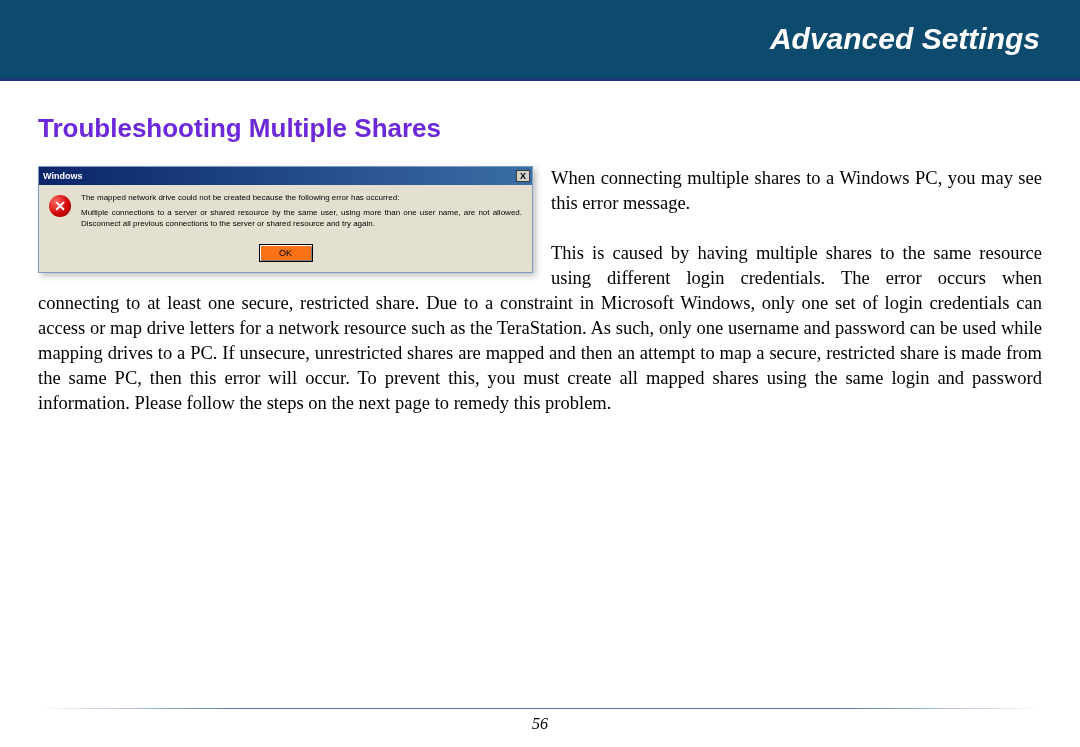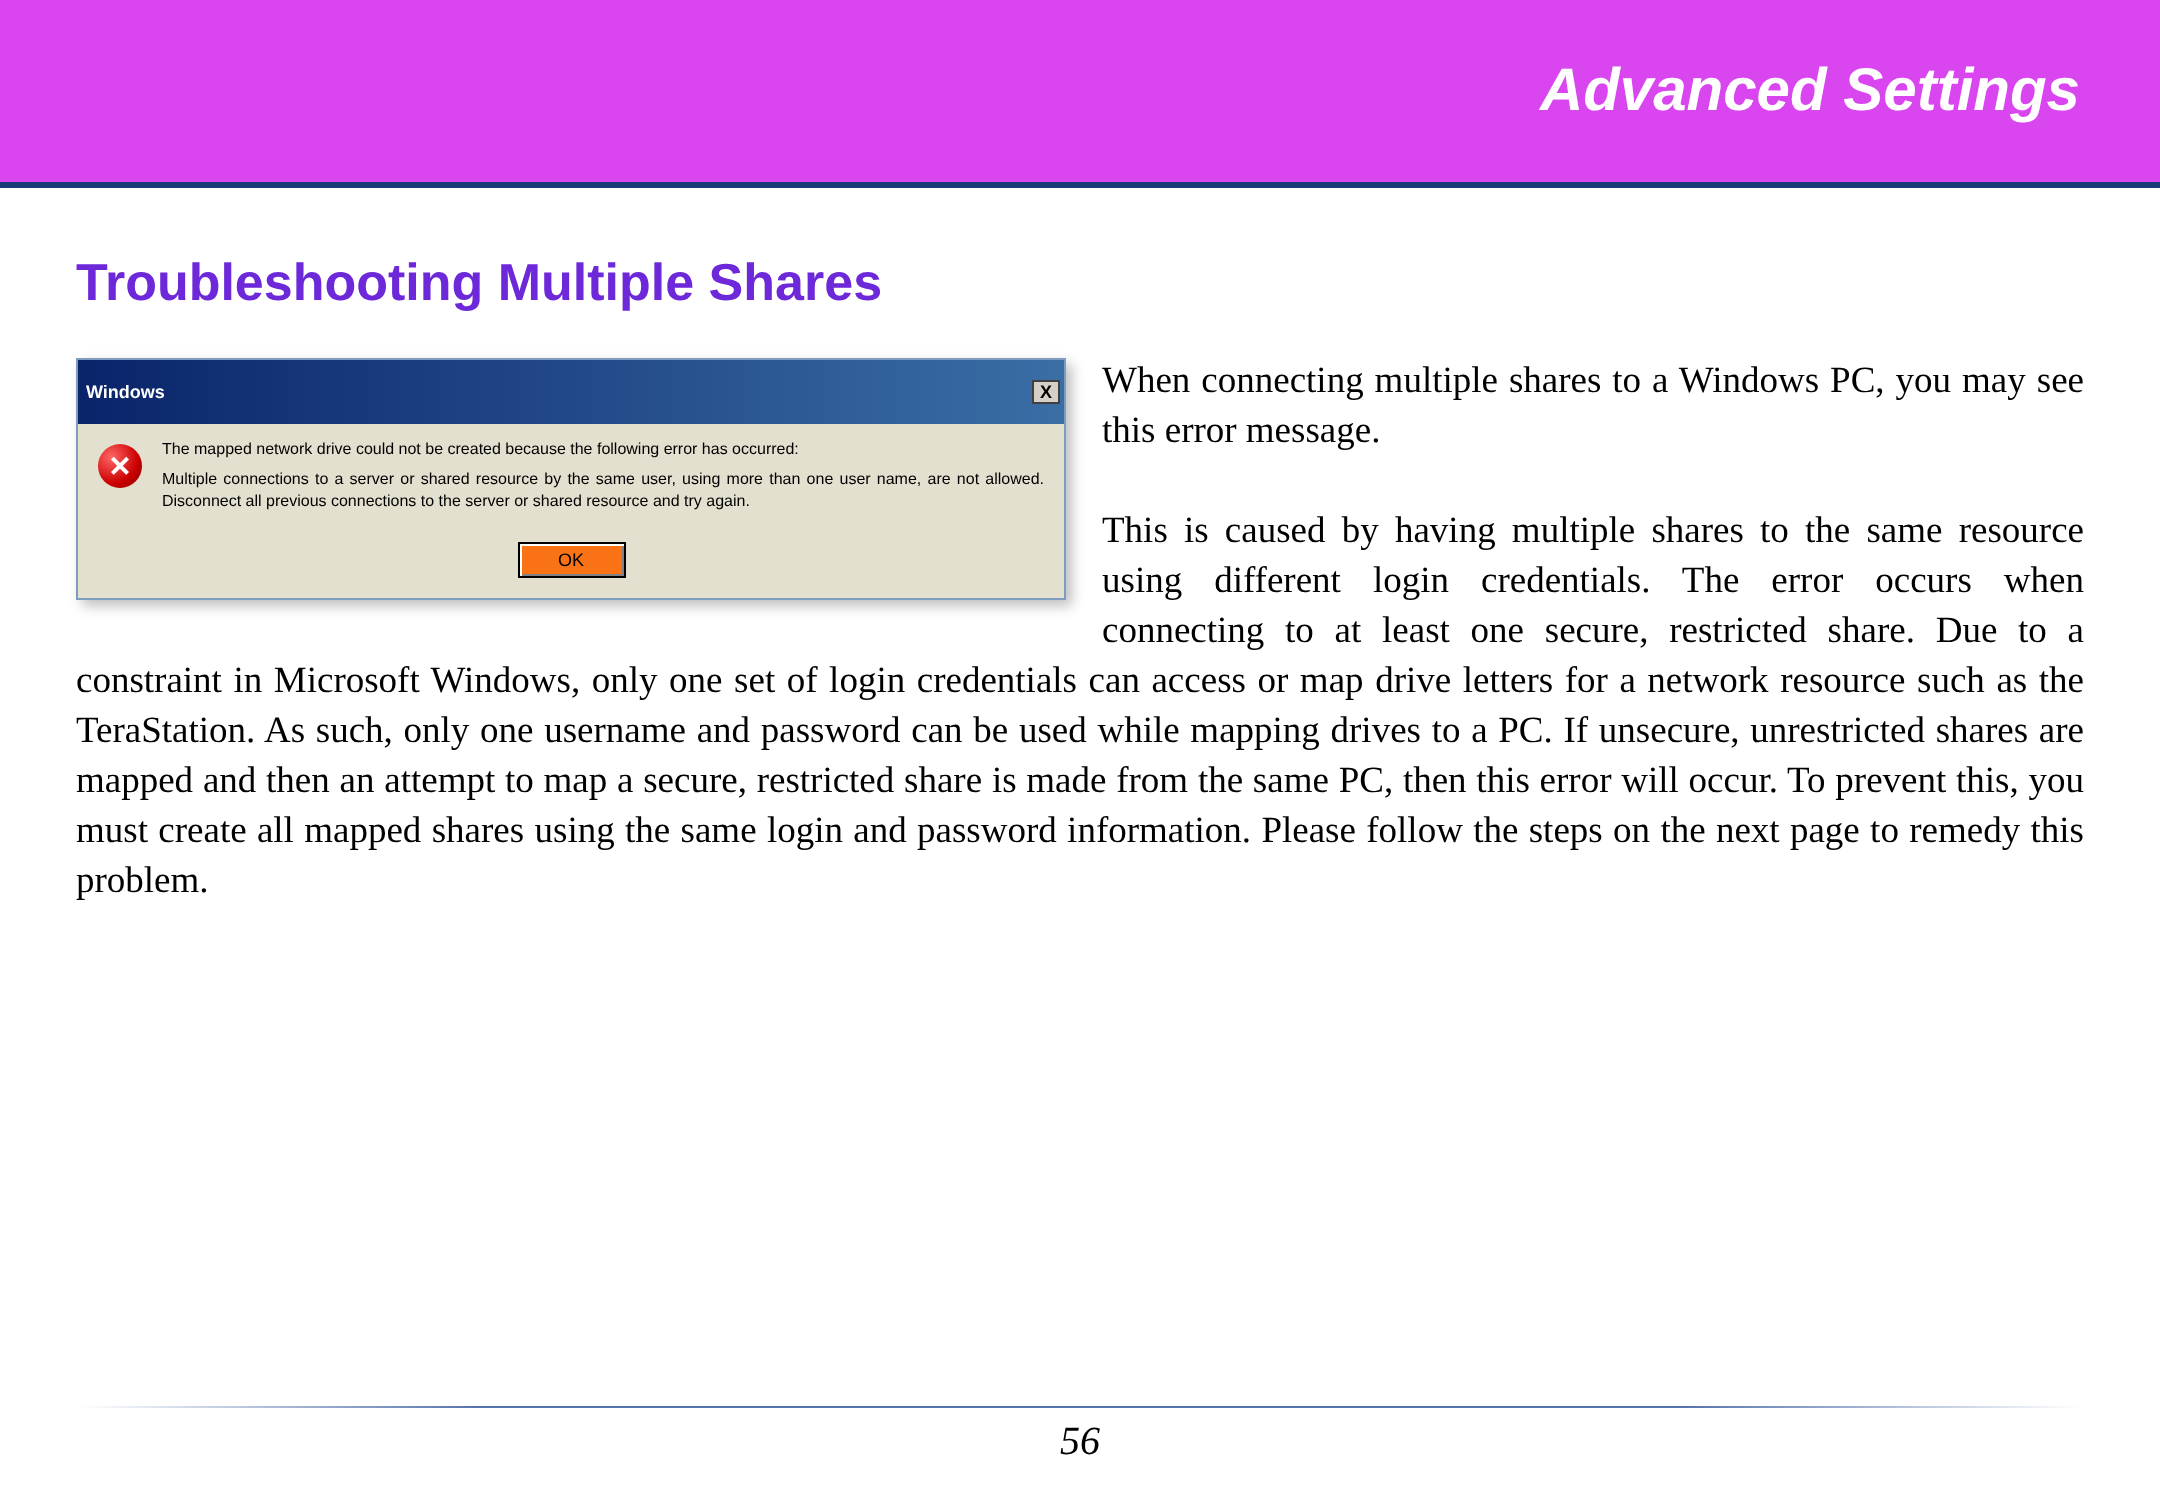--- a/index.html
+++ b/index.html
@@ -10,22 +10,22 @@
     body {
       width: 1080px;
       height: 747px;
       background: #ffffff;
       font-family: Georgia, 'Times New Roman', serif;
       position: relative;
       overflow: hidden;
     }
     .header-band {
       width: 100%;
-      height: 94px;
-      background: #d946ef;
+      height: 81px;
+      background: #0c4a6e;
       border-bottom: 3px solid #1a3a7a;
       display: flex;
       align-items: center;
       justify-content: flex-end;
       padding-right: 40px;
     }
     .header-title {
       color: #ffffff;
       font-size: 30px;
       font-weight: bold;
@@ -54,21 +54,21 @@
       margin-bottom: 4px;
     }
     .dialog {
       width: 495px;
       background: #e4e0cf;
       border: 1px solid #7d9cc0;
       box-shadow: 3px 3px 6px rgba(0,0,0,0.25);
       font-family: Tahoma, Arial, sans-serif;
     }
     .dialog-titlebar {
-      height: 32px;
+      height: 18px;
       background: linear-gradient(to right, #0a246a, #3a6ea5);
       display: flex;
       align-items: center;
       justify-content: space-between;
       padding: 0 2px 0 4px;
     }
     .dialog-title {
       color: #ffffff;
       font-size: 9px;
       font-weight: bold;
@@ -138,21 +138,21 @@
       flex-direction: column;
       align-items: center;
     }
     .footer-rule {
       width: 1000px;
       height: 1px;
       background: linear-gradient(to right, rgba(42,80,150,0) 0%, rgba(42,80,150,0.8) 20%, rgba(42,80,150,0.8) 80%, rgba(42,80,150,0) 100%);
       margin-bottom: 6px;
     }
     .page-number {
-      font-size: 20px;
+      font-size: 16px;
       font-style: italic;
       color: #000;
       font-family: Georgia, serif;
     }
   </style>
 </head>
 <body>
 
 <div class="header-band">
   <div class="header-title">Advanced Settings</div>

